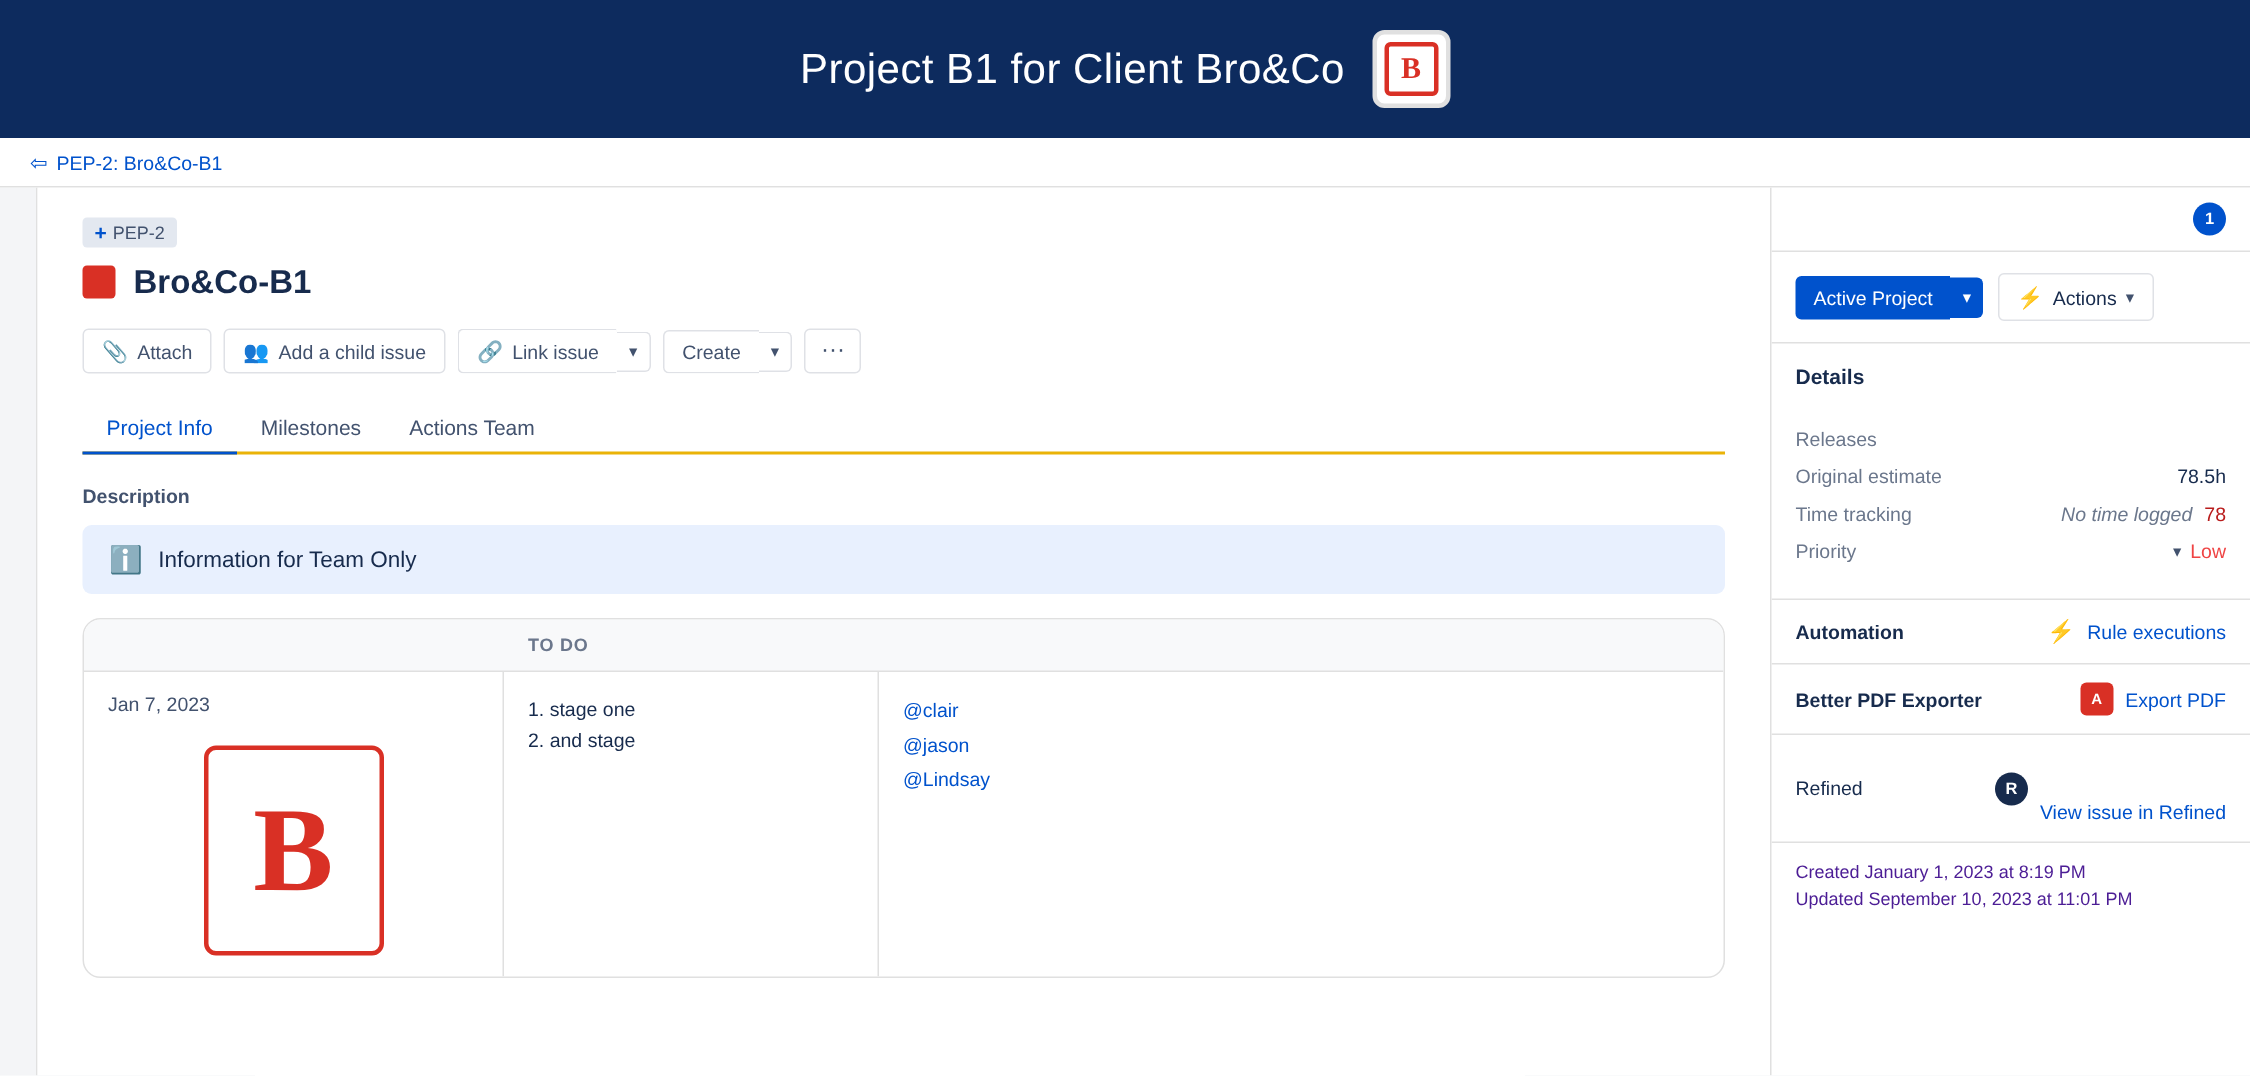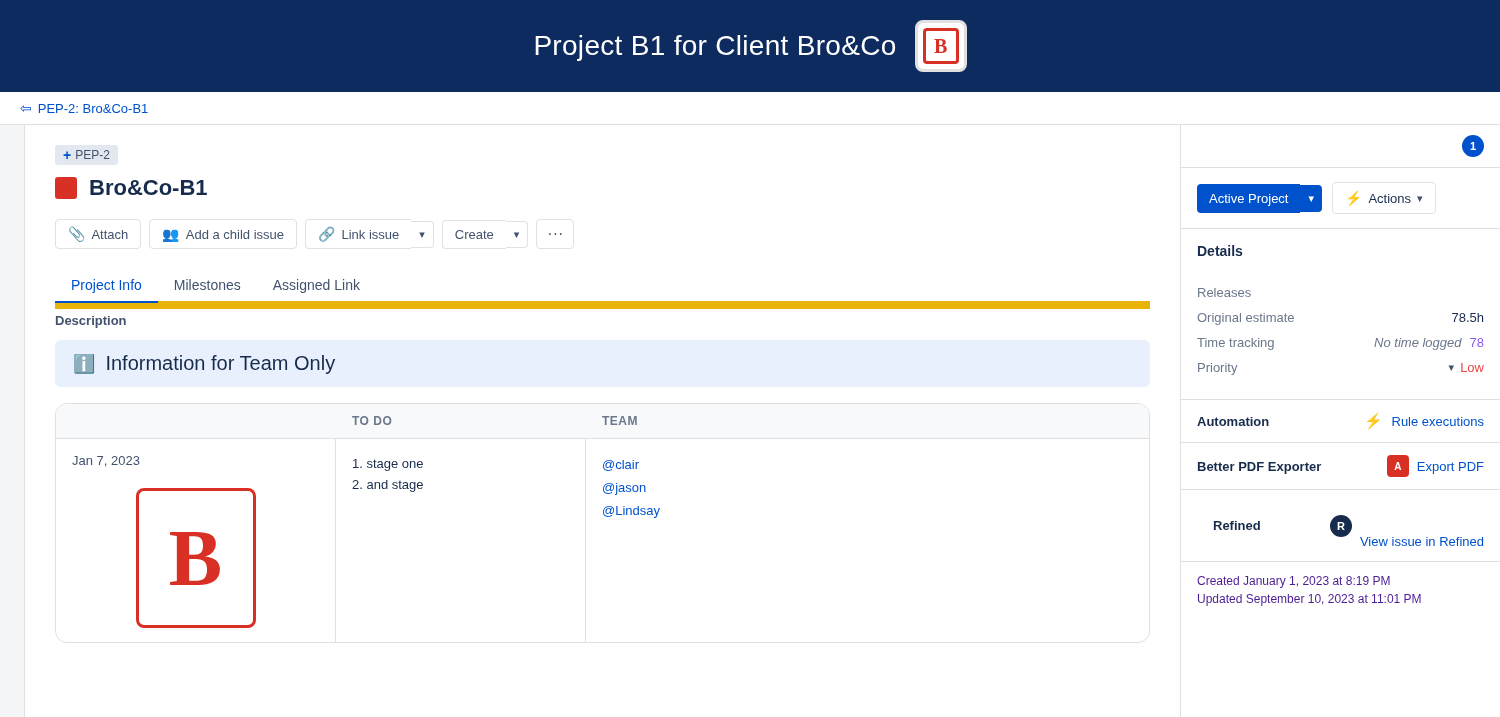--- a/index.html
+++ b/index.html
@@ -42,31 +42,31 @@
     
     .toolbar { display: flex; align-items: center; gap: 8px; margin-bottom: 20px; flex-wrap: wrap; }
     .toolbar-btn { display: flex; align-items: center; gap: 6px; padding: 6px 12px; border: 1px solid #dfe1e6; border-radius: 4px; background: white; color: #42526e; font-size: 13px; cursor: pointer; font-family: inherit; }
     .toolbar-btn-icon { font-size: 14px; }
     .toolbar-dropdown { display: flex; align-items: center; }
     .toolbar-dropdown-arrow { padding: 6px 8px; border: 1px solid #dfe1e6; border-left: none; border-radius: 0 4px 4px 0; background: white; cursor: pointer; color: #42526e; font-size: 11px; }
     .toolbar-btn-left { border-radius: 4px 0 0 4px; border-right: none; }
     .toolbar-more { padding: 6px 10px; border: 1px solid #dfe1e6; border-radius: 4px; background: white; cursor: pointer; color: #42526e; font-size: 16px; line-height: 1; }
 
     
-    .tabs { display: flex; gap: 0; border-bottom: 8px solid #eab308; margin-bottom: 4px; }
+    .tabs { display: flex; gap: 0; border-bottom: 2px solid #eab308; margin-bottom: 20px; }
     .tab { padding: 8px 16px; font-size: 14px; cursor: pointer; color: #42526e; border-bottom: 2px solid transparent; margin-bottom: -2px; }
     .tab.active { color: #0052cc; border-bottom: 2px solid #0052cc; font-weight: 500; }
 
     
     .description-label { font-size: 13px; font-weight: 600; color: #42526e; margin-bottom: 12px; }
 
     
     .info-banner { background: #e8f0fe; border-radius: 6px; padding: 12px 18px; display: flex; align-items: center; gap: 10px; margin-bottom: 16px; }
     .info-banner-icon { color: #1a73e8; font-size: 18px; }
-    .info-banner-text { font-size: 20px; font-weight: 500; color: #172b4d; }
+    .info-banner-text { font-size: 15px; font-weight: 500; color: #172b4d; }
 
     
     .content-table { border: 1px solid #e0e0e0; border-radius: 12px; overflow: hidden; }
     .table-header { display: grid; grid-template-columns: 280px 250px 1fr; background: #f8f9fa; border-bottom: 1px solid #e0e0e0; }
     .table-header-cell { padding: 10px 16px; font-size: 12px; font-weight: 600; color: #6b778c; text-transform: uppercase; letter-spacing: 0.5px; }
     .table-body { display: grid; grid-template-columns: 280px 250px 1fr; }
     .table-cell { padding: 14px 16px; border-right: 1px solid #e0e0e0; vertical-align: top; }
     .table-cell:last-child { border-right: none; }
     .table-date { font-size: 13px; color: #42526e; font-weight: 500; }
 
@@ -96,38 +96,38 @@
     .active-project-arrow { background: #0052cc; color: white; border: none; border-radius: 0 4px 4px 0; padding: 7px 8px; font-size: 11px; cursor: pointer; }
     .actions-btn { display: flex; align-items: center; gap: 6px; background: white; border: 1px solid #dfe1e6; border-radius: 4px; padding: 7px 12px; font-size: 13px; color: #172b4d; cursor: pointer; font-family: inherit; font-weight: 500; }
     .actions-lightning { color: #f79f1f; font-size: 14px; }
 
     .sidebar-section { padding: 14px 16px; border-bottom: 1px solid #e0e0e0; }
     .sidebar-section-title { font-size: 14px; font-weight: 600; color: #172b4d; margin-bottom: 26px; }
     .sidebar-row { display: flex; align-items: flex-start; justify-content: space-between; margin-bottom: 10px; }
     .sidebar-label { font-size: 13px; color: #6b778c; }
     .sidebar-value { font-size: 13px; color: #172b4d; margin-left: 32px; }
     .time-value { font-size: 13px; color: #6b778c; font-style: italic; }
-    .time-right { font-size: 13px; color: #8b5cf6; }
+    .time-right { font-size: 13px; color: #b91c1c; }
 
     .priority-row { display: flex; align-items: center; gap: 6px; }
     .priority-chevron { color: #42526e; font-size: 11px; }
     .priority-value { font-size: 13px; color: #ef4444; }
 
     .automation-row { display: flex; align-items: center; gap: 8px; padding: 12px 16px; border-bottom: 1px solid #e0e0e0; }
     .automation-label { font-size: 13px; font-weight: 600; color: #172b4d; flex: 1; }
     .automation-icon { color: #f79f1f; font-size: 15px; }
     .automation-link { font-size: 13px; color: #0052cc; cursor: pointer; }
 
     .pdf-row { display: flex; align-items: center; gap: 8px; padding: 12px 16px; border-bottom: 1px solid #e0e0e0; }
     .pdf-label { font-size: 13px; font-weight: 600; color: #172b4d; flex: 1; }
     .pdf-icon { width: 22px; height: 22px; background: #d93025; border-radius: 4px; display: flex; align-items: center; justify-content: center; color: white; font-size: 10px; font-weight: bold; }
     .pdf-link { font-size: 13px; color: #0052cc; cursor: pointer; }
 
     .refined-row { display: flex; align-items: center; gap: 8px; padding: 12px 16px; border-bottom: 1px solid #e0e0e0; }
-    .refined-label { font-size: 13px; font-weight: 700; color: #172b4d; flex: 1; margin-left: 16px; }
+    .refined-label { font-size: 13px; font-weight: 400; color: #172b4d; flex: 1; }
     .refined-logo { width: 22px; height: 22px; background: #172b4d; border-radius: 50%; display: flex; align-items: center; justify-content: center; color: white; font-size: 11px; font-weight: bold; }
     .refined-link { font-size: 13px; color: #0052cc; cursor: pointer; margin-top: 32px; }
 
     .dates-section { padding: 12px 16px; }
     .date-text { font-size: 12px; color: #4c1d95; margin-bottom: 4px; }
   </style>
 </head>
 <body>
 
 <div class="app-wrapper">
@@ -189,39 +189,36 @@
         </div>
 
         <div class="tabs">
           <div class="tab active">
             <span>Project Info</span>
           </div>
           <div class="tab">
             <span>Milestones</span>
           </div>
           <div class="tab">
-            <span>Assigned Link</span>
+            <span>Actions Team</span>
           </div>
         </div>
 
         <div class="description-label">Description</div>
 
         <div class="info-banner">
           <span class="info-banner-icon">ℹ️</span>
           <span class="info-banner-text">Information for Team Only</span>
         </div>
 
         <div class="content-table">
           <div class="table-header">
             <div class="table-header-cell"></div>
             <div class="table-header-cell">
               <span>TO DO</span>
-            </div>
-            <div class="table-header-cell">
-              <span>Team</span>
             </div>
           </div>
           <div class="table-body">
 
             <div class="table-cell">
               <div class="table-date">Jan 7, 2023</div>
               <div class="logo-cell">
                 <div class="big-logo">
                   <span class="big-logo-letter">B</span>
                 </div>

